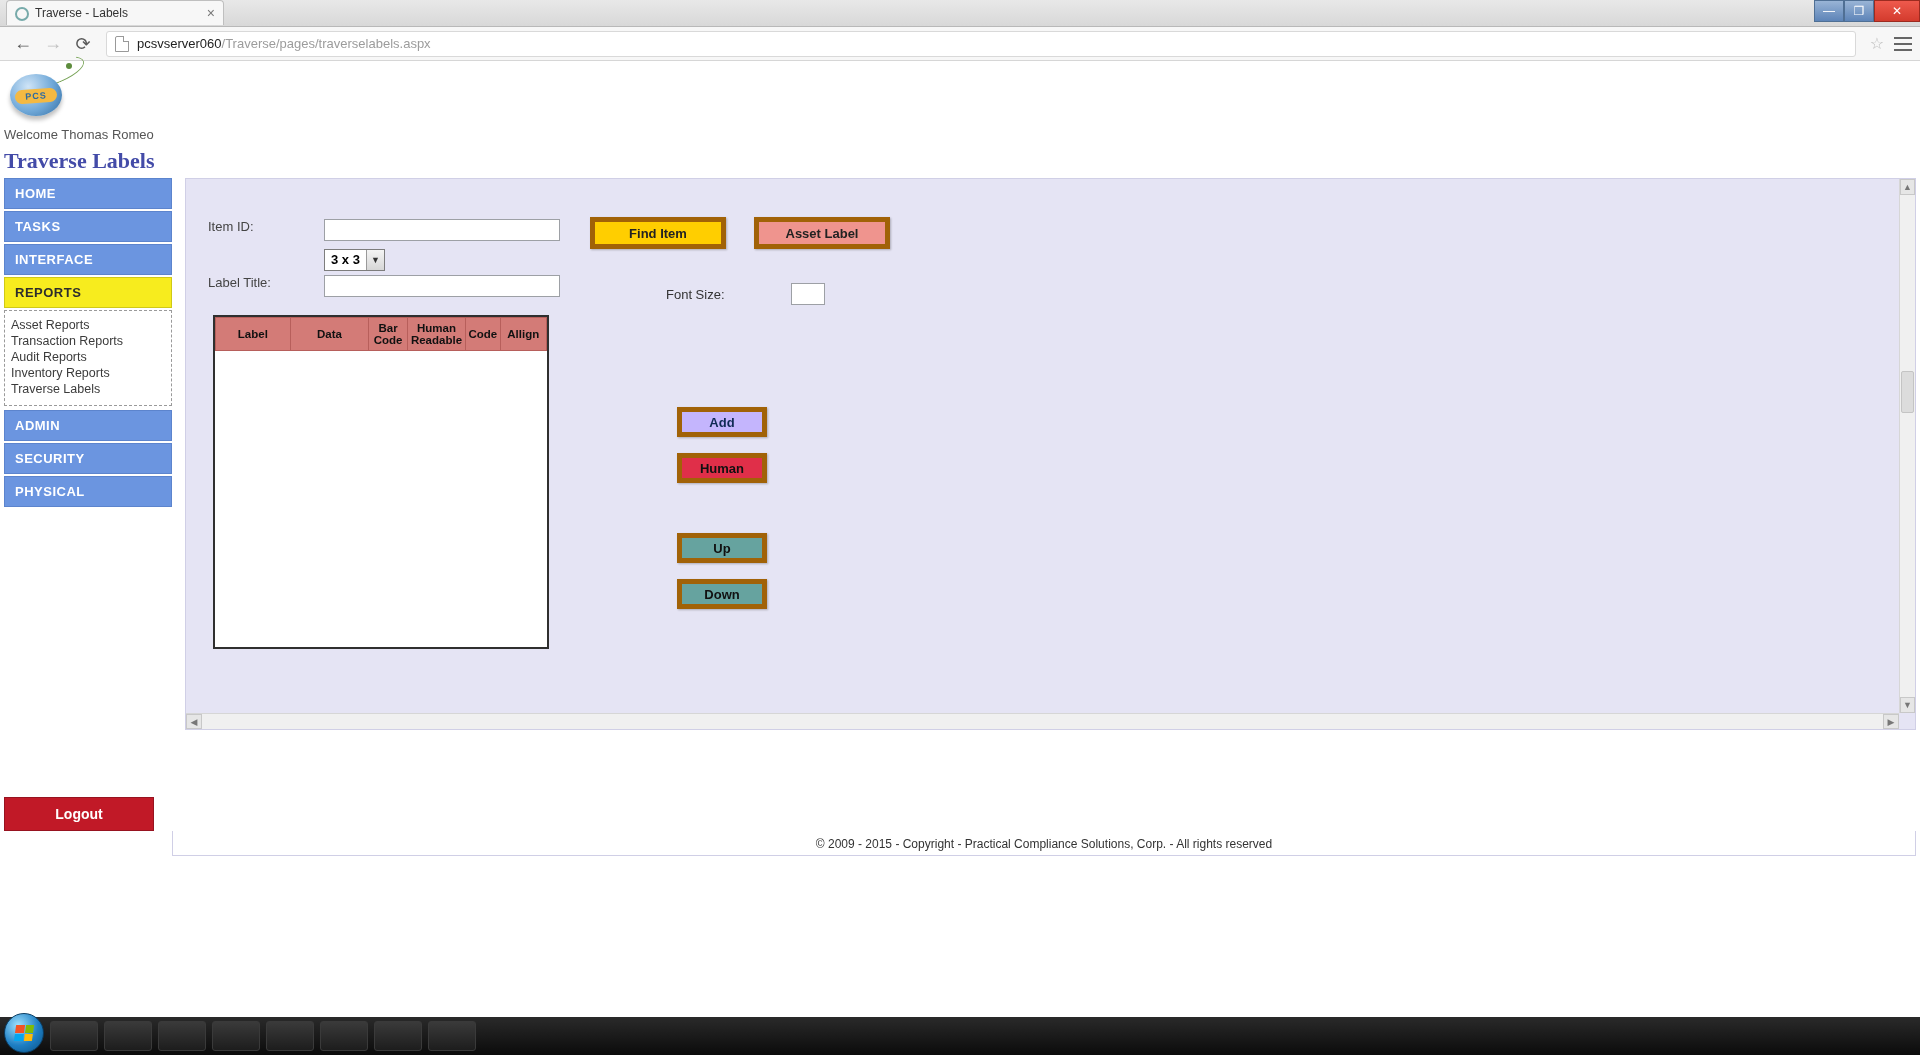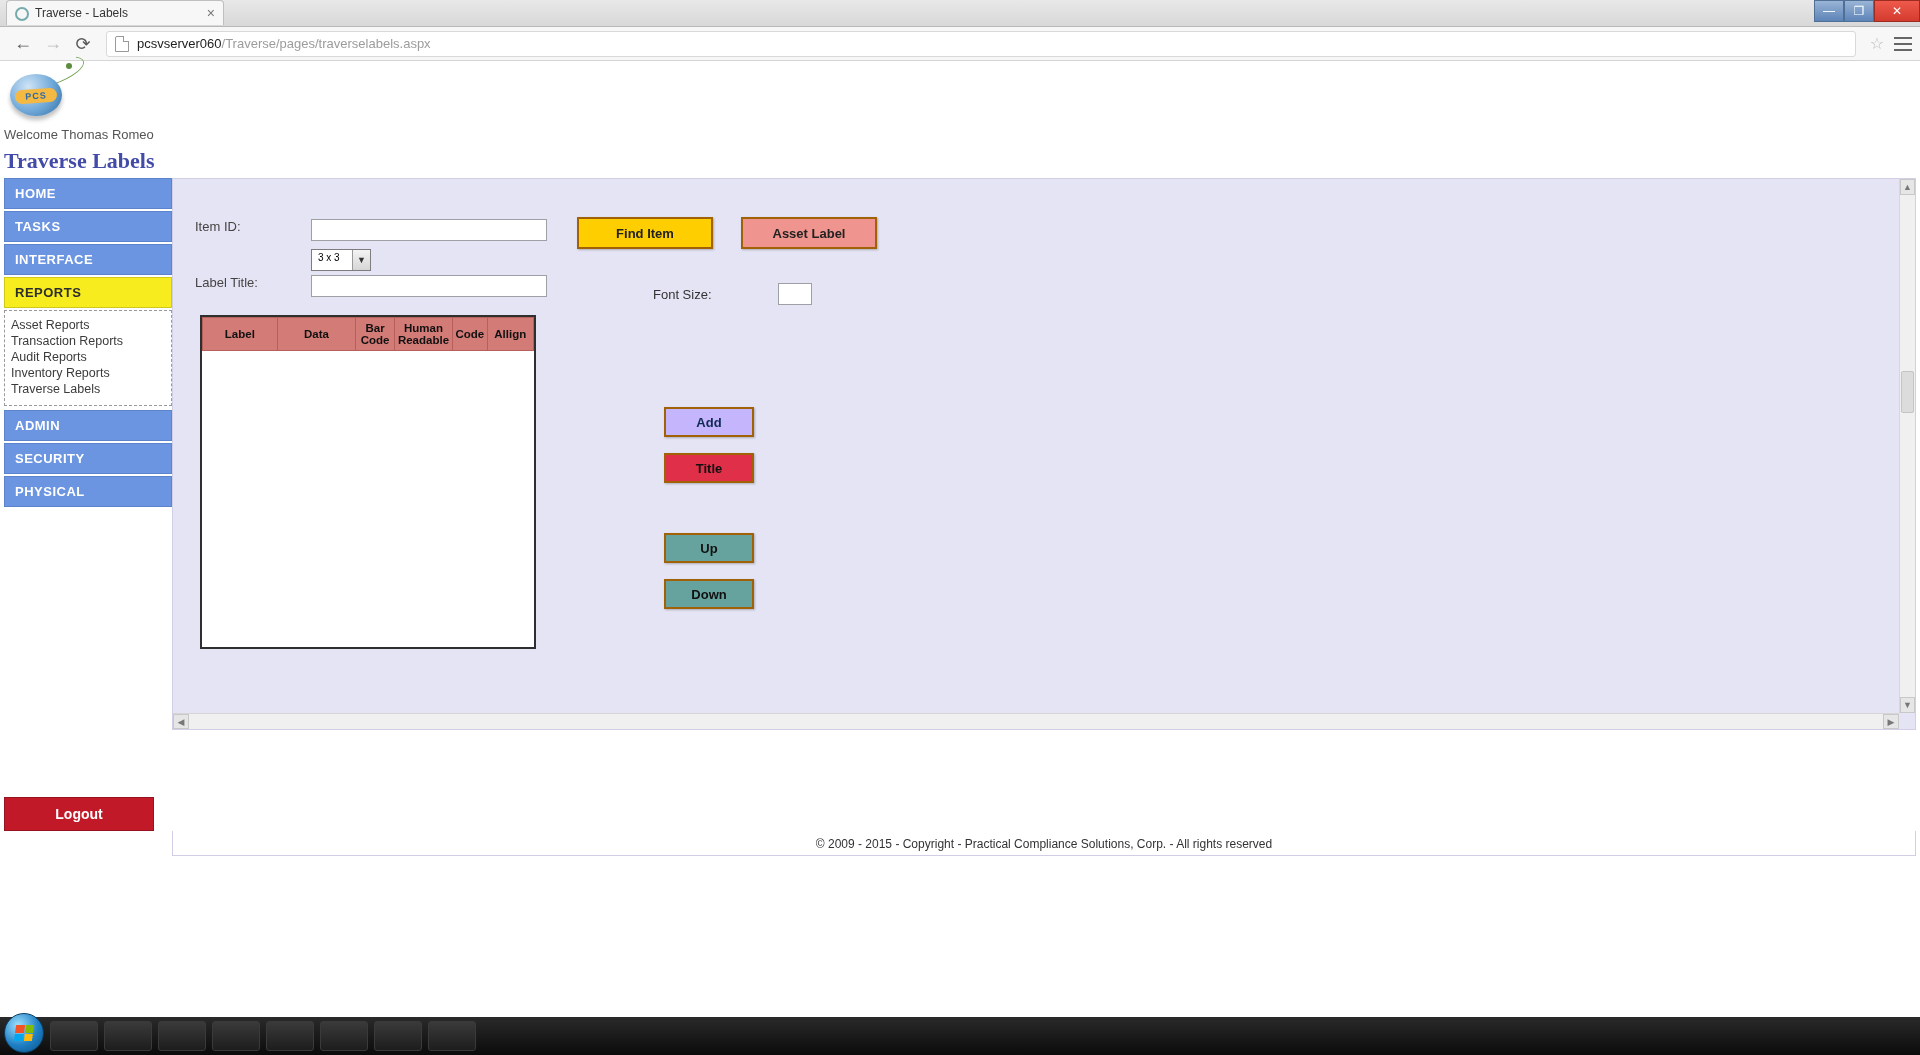--- a/index.html
+++ b/index.html
@@ -32,44 +32,44 @@
     .logo-wrap { padding-left: 2px; }
     .pcs-logo { width: 60px; height: 60px; position: relative; }
     .pcs-logo .globe { width: 52px; height: 42px; border-radius: 50%; position: absolute; left: 4px; top: 9px; background: radial-gradient(circle at 35% 30%, #cfe4f7, #6fa8d8 55%, #2e6aa0); box-shadow: 0 4px 4px rgba(0,0,0,0.25); }
     .pcs-logo .band { position: absolute; left: 9px; top: 24px; width: 42px; height: 14px; background: #f4b942; border-radius: 7px; font-size: 9px; letter-spacing: 1px; font-weight: bold; color: #2e6aa0; display: flex; align-items: center; justify-content: center; transform: rotate(-4deg); }
     .pcs-logo .orbit { position: absolute; left: 10px; top: -4px; width: 70px; height: 24px; border: 1px solid #7aa55a; border-radius: 50%; transform: rotate(-20deg); border-top-color: transparent; border-left-color: transparent; }
     .pcs-logo .sat { position: absolute; right: -6px; top: -2px; width: 6px; height: 6px; background: #5d8c3d; border-radius: 50%; }
 
     .welcome { color: #555; font-size: 13px; margin: 2px 0 6px 0; }
     .page-title { color: #434ba8; font-weight: bold; font-size: 22px; margin: 2px 0 4px 0; font-family: Georgia, 'Times New Roman', serif; }
 
-    .layout { display: grid; grid-template-columns: 168px 1fr; gap: 0; }
+    .layout { display: grid; grid-template-columns: 168px 1fr; gap: 13px; }
 
     .sidebar { padding-top: 0; }
     .side-btn { background: #6b95e0; color: #fff; font-weight: bold; letter-spacing: 0.5px; border: 1px solid #5c84cd; padding: 7px 10px; margin-bottom: 2px; font-size: 13px; cursor: pointer; }
     .side-btn.active { background: #f7ec1e; color: #2d2d2d; border: 1px solid #cfc917; }
     .sub-group { border: 1px dashed #9a9a9a; padding: 6px 6px 8px 6px; margin-bottom: 4px; }
     .sub-link { color: #3b3b3b; font-size: 12.5px; padding: 1px 0; cursor: pointer; }
     .logout-btn { background: #c11927; color: #fff; font-weight: bold; text-align: center; padding: 8px 0; width: 150px; border: 1px solid #971320; margin-top: 12px; cursor: pointer; font-size: 14px; }
 
     .sidebar-spacer { height: 276px; }
 
     .content-frame { position: relative; border: 1px solid #d0cfe6; background: #e5e4f4; height: 552px; overflow: hidden; }
     .content-inner { padding: 40px 10px 10px 22px; }
 
     .form-row { display: flex; align-items: flex-start; margin-bottom: 8px; }
     .flabel { width: 116px; color: #444; font-size: 13px; }
     .text-input { width: 236px; height: 22px; border: 1px solid #9da0a5; padding: 2px 4px; font-size: 13px; background: #fff; }
     .small-input { width: 34px; height: 22px; border: 1px solid #9da0a5; padding: 2px 16px; font-size: 13px; background: #fff; }
 
     .sel-wrap { display: inline-flex; border: 1px solid #7d7d7d; height: 22px; background: #fff; }
-    .sel-val { padding: 2px 6px; font-size: 10px; min-width: 40px; }
+    .sel-val { padding: 2px 6px; font-size: 13px; min-width: 40px; font-weight: bold; }
     .sel-caret { width: 18px; background: linear-gradient(#f4f4f4,#d6d6d6); border-left: 1px solid #9a9a9a; display: flex; align-items: center; justify-content: center; font-size: 9px; color: #333; cursor: pointer; }
 
-    .btn { height: 32px; min-width: 136px; border: 2px solid #a16207; font-weight: bold; font-size: 13px; display: inline-flex; align-items: center; justify-content: center; cursor: pointer; box-shadow: 1px 1px 2px rgba(0,0,0,0.25); }
+    .btn { height: 32px; min-width: 136px; border: 5px solid #a16207; font-weight: bold; font-size: 13px; display: inline-flex; align-items: center; justify-content: center; cursor: pointer; box-shadow: 1px 1px 2px rgba(0,0,0,0.25); }
     .btn-yellow { background: #ffce00; color: #222; }
     .btn-salmon { background: #ef948e; color: #222; }
     .btn-blue { background: #c4b5fd; color: #102a55; width: 90px; min-width: 90px; }
     .btn-red { background: #e02f49; color: #111; width: 90px; min-width: 90px; }
     .btn-teal { background: #66a39f; color: #111; width: 90px; min-width: 90px; }
     .btn-sm { height: 30px; }
 
     .top-action-row { position: absolute; top: 38px; left: 404px; display: flex; gap: 28px; }
 
     .label-table-wrap { position: absolute; left: 27px; top: 136px; width: 336px; height: 334px; border: 2px solid #2f2f2f; background: #fff; }
@@ -206,21 +206,21 @@
               <th style="width:58px">Human Readable</th>
               <th style="width:34px">Code</th>
               <th style="width:46px">Allign</th>
             </tr>
           </thead>
         </table>
       </div>
 
       <div class="side-action-col">
         <div class="btn btn-blue btn-sm">Add</div>
-        <div class="btn btn-red btn-sm">Title</div>
+        <div class="btn btn-red btn-sm">Human</div>
         <div class="gap-big"></div>
         <div class="btn btn-teal btn-sm">Up</div>
         <div class="btn btn-teal btn-sm">Down</div>
       </div>
 
       <div class="vscroll">
         <div class="up">▲</div>
         <div class="track">
             <div class="thumb"></div>
           </div>

